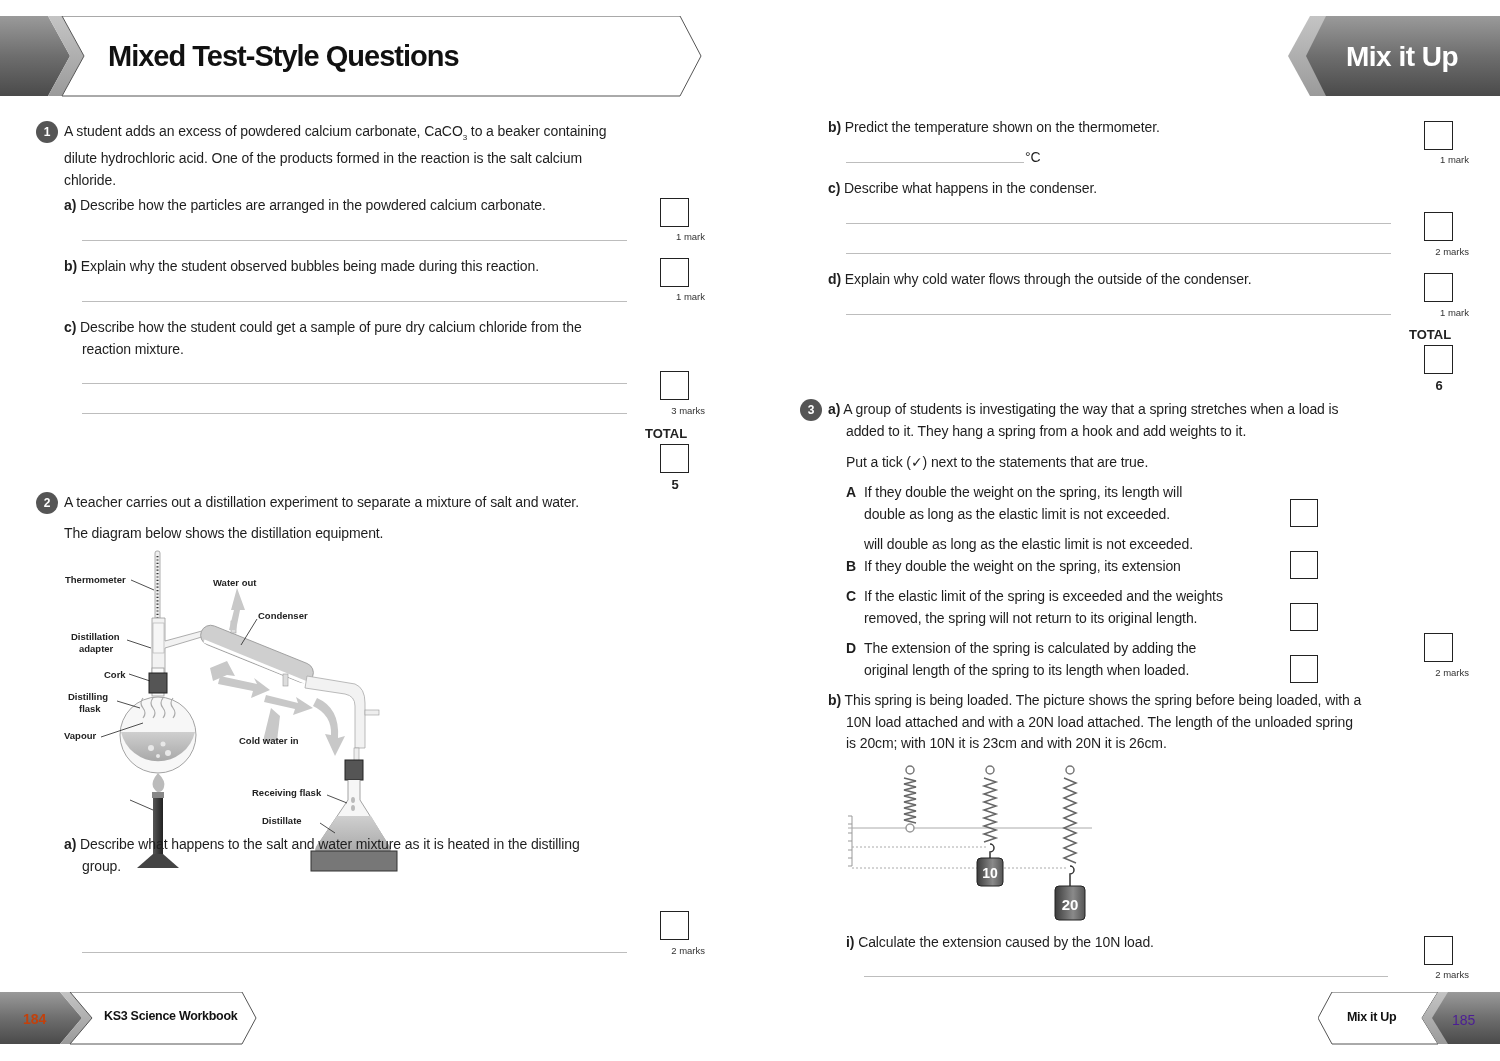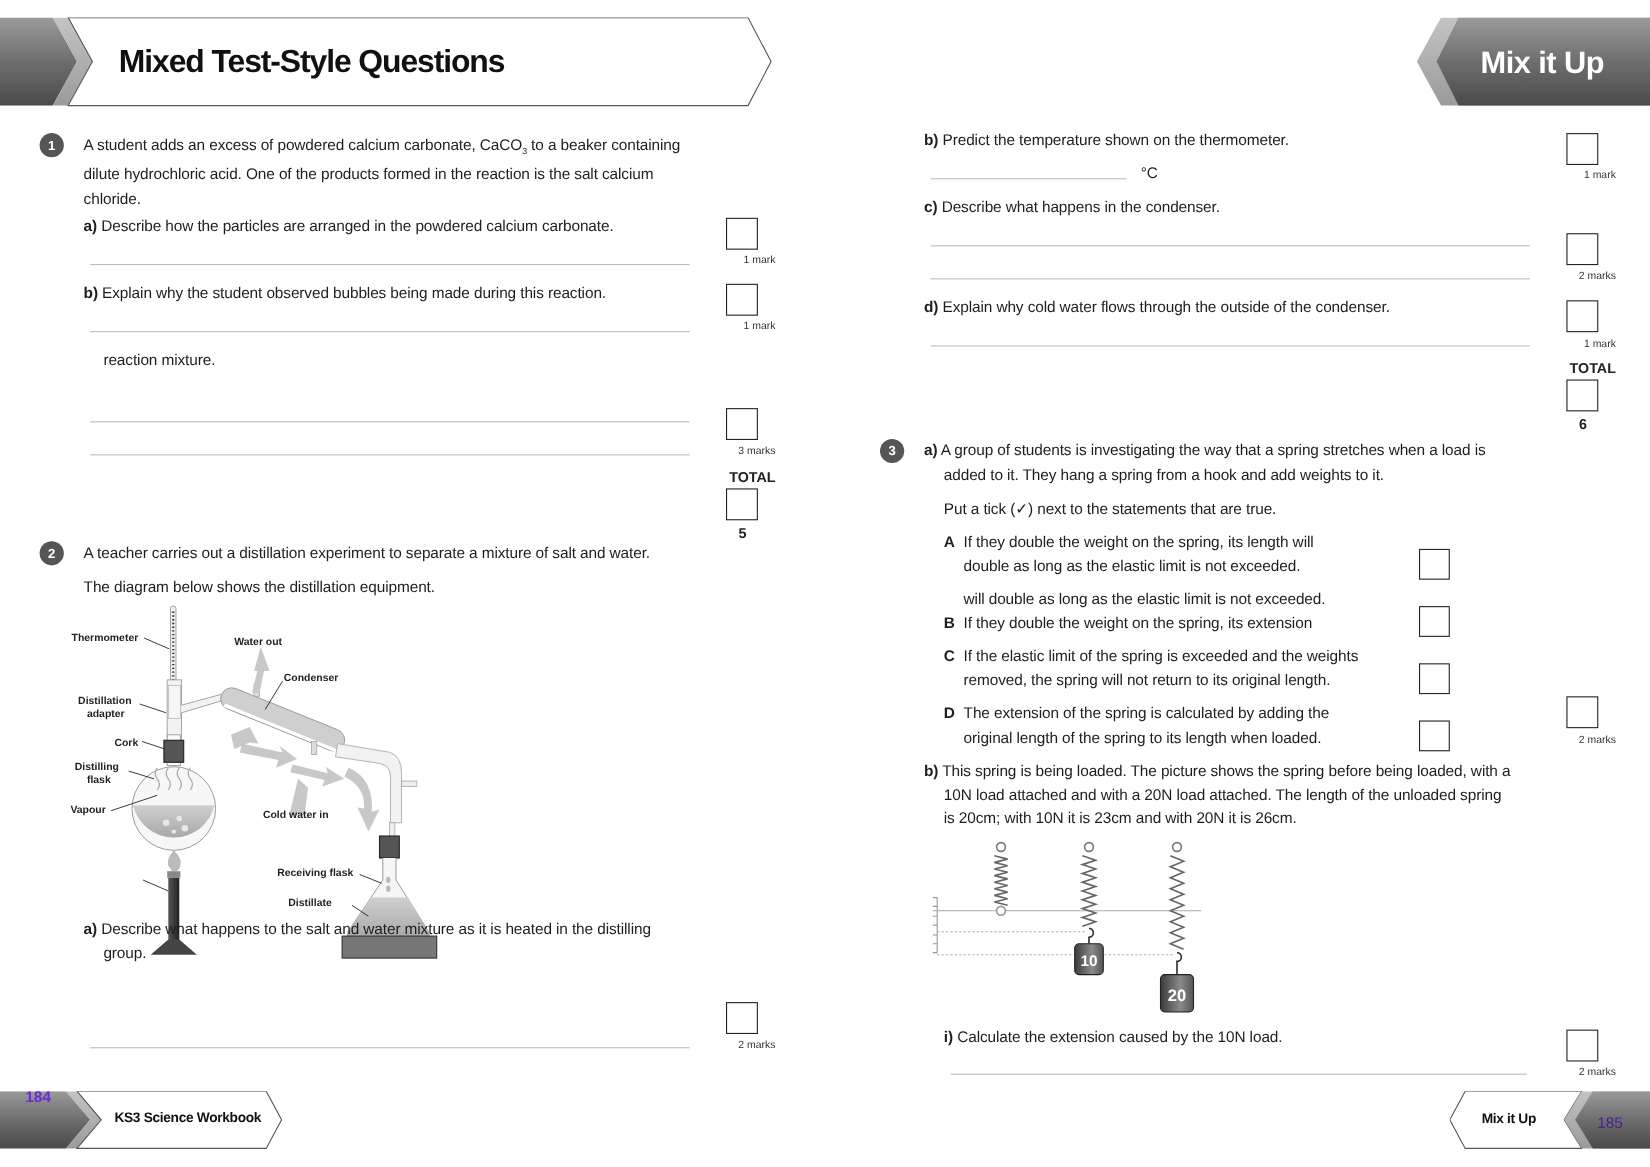--- a/index.html
+++ b/index.html
@@ -1,24 +1,24 @@
 <!DOCTYPE html>
 <html><head>
 <meta charset="utf-8">
 <style>
   * { box-sizing: border-box; margin: 0; padding: 0; }
   html, body { width: 1500px; height: 1061px; background: #ffffff; overflow: hidden; }
   body { position: relative; font-family: "Liberation Sans", "DejaVu Sans", sans-serif; color: #1a1a1a; }
   .abs { position: absolute; }
-  .txt { font-size: 14px; line-height: 21.5px; color: #1e1e1e; letter-spacing: -0.1px; margin-left: 12px; }
+  .txt { font-size: 14px; line-height: 21.5px; color: #1e1e1e; letter-spacing: -0.1px; }
   .lbl { font-weight: bold; }
   .rule { position: absolute; height: 1px; background: #bdbdbd; }
   .mbox { position: absolute; width: 29px; height: 29px; border: 1.5px solid #222; background: #fff; }
   .mtxt { position: absolute; font-size: 9.5px; color: #333; text-align: right; width: 60px; }
-  .total { position: absolute; font-size: 13px; font-weight: bold; color: #222; width: 60px; text-align: right; }
+  .total { position: absolute; font-size: 13px; font-weight: bold; color: #222; width: 60px; text-align: left; }
   .total-num { position: absolute; font-size: 13px; font-weight: bold; color: #222; width: 60px; text-align: center; }
   .qbadge { position: absolute; width: 22px; height: 22px; border-radius: 50%; background: #555; color: #fff; font-size: 12px; font-weight: bold; text-align: center; line-height: 22px; }
   .tickbox { position: absolute; width: 28px; height: 28px; border: 1.5px solid #222; }
   .diag-label { font-size: 9.5px; font-weight: bold; fill: #222; font-family: "Liberation Sans", sans-serif; }
   svg text { font-family: "Liberation Sans", sans-serif; }
 </style>
 </head>
 <body>
 
 <svg class="abs" style="left:0;top:16px" width="705" height="82">
@@ -62,20 +62,22 @@
 
 <div class="abs txt" style="left:64px;top:256px">
   <span class="lbl">b)</span>
   <span>Explain why the student observed bubbles being made during this reaction.</span>
 </div>
 <div class="rule" style="left:82px;top:301px;width:545px"></div>
 <div class="mbox" style="left:660px;top:258px"></div>
 <div class="mtxt" style="left:645px;top:291px">1 mark</div>
 
 <div class="abs txt" style="left:64px;top:317px">
+  <div><span class="lbl">c)</span>
+  <span>Describe how the student could get a sample of pure dry calcium chloride from the</span></div>
   <div style="padding-left:18px">reaction mixture.</div>
 </div>
 <div class="rule" style="left:82px;top:383px;width:545px"></div>
 <div class="rule" style="left:82px;top:413px;width:545px"></div>
 <div class="mbox" style="left:660px;top:371px"></div>
 <div class="mtxt" style="left:645px;top:405px">3 marks</div>
 
 <div class="total" style="left:645px;top:426px">TOTAL</div>
 <div class="mbox" style="left:660px;top:444px"></div>
 <div class="total-num" style="left:645px;top:477px">5</div>
@@ -191,21 +193,21 @@
 </div>
 <div class="rule" style="left:82px;top:952px;width:545px"></div>
 <div class="mbox" style="left:660px;top:911px"></div>
 <div class="mtxt" style="left:645px;top:945px">2 marks</div>
 
 <svg class="abs" style="left:0;top:992px" width="260" height="54">
   <polygon points="0,0 60,0 82,26 60,52 0,52" fill="url(#gdark)"></polygon>
   <polygon points="60,0 72,0 94,26 72,52 60,52 82,26" fill="url(#glight)"></polygon>
   <polygon points="70,0 242,0 256,26 242,52 70,52 92,26" fill="#fff" stroke="#555" stroke-width="1"></polygon>
 </svg>
-<div class="abs" style="left:23px;top:989px;font-size:14px;font-weight:bold;color:#6d28d9">184</div>
+<div class="abs" style="left:23px;top:1011px;font-size:14px;font-weight:bold;color:#c2410c">184</div>
 <div class="abs" style="left:104px;top:1009px;font-size:12.5px;font-weight:bold;color:#111;letter-spacing:-0.3px">KS3 Science Workbook</div>
 
 <div class="abs txt" style="left:828px;top:117px">
   <span class="lbl">b)</span>
   <span>Predict the temperature shown on the thermometer.</span>
 </div>
 <div class="rule" style="left:846px;top:162px;width:178px"></div>
 <div class="abs txt" style="left:1025px;top:147px">°C</div>
 <div class="mbox" style="left:1424px;top:121px"></div>
 <div class="mtxt" style="left:1409px;top:154px">1 mark</div>

